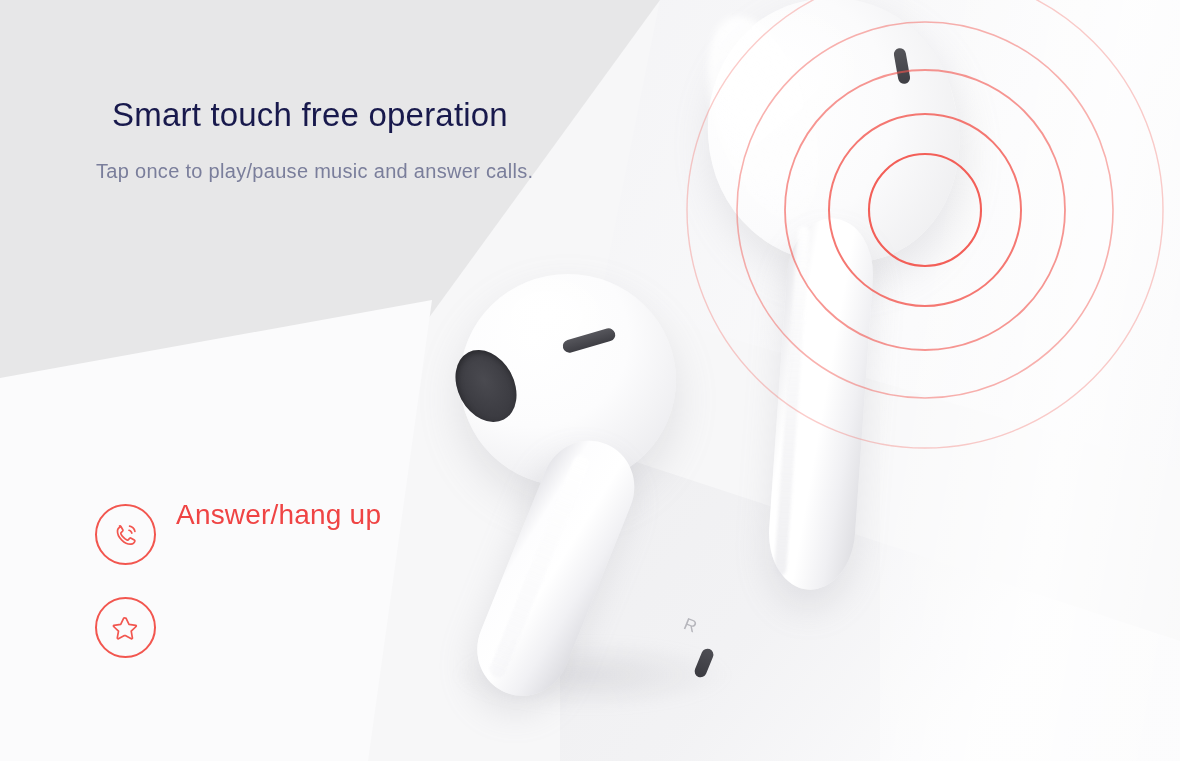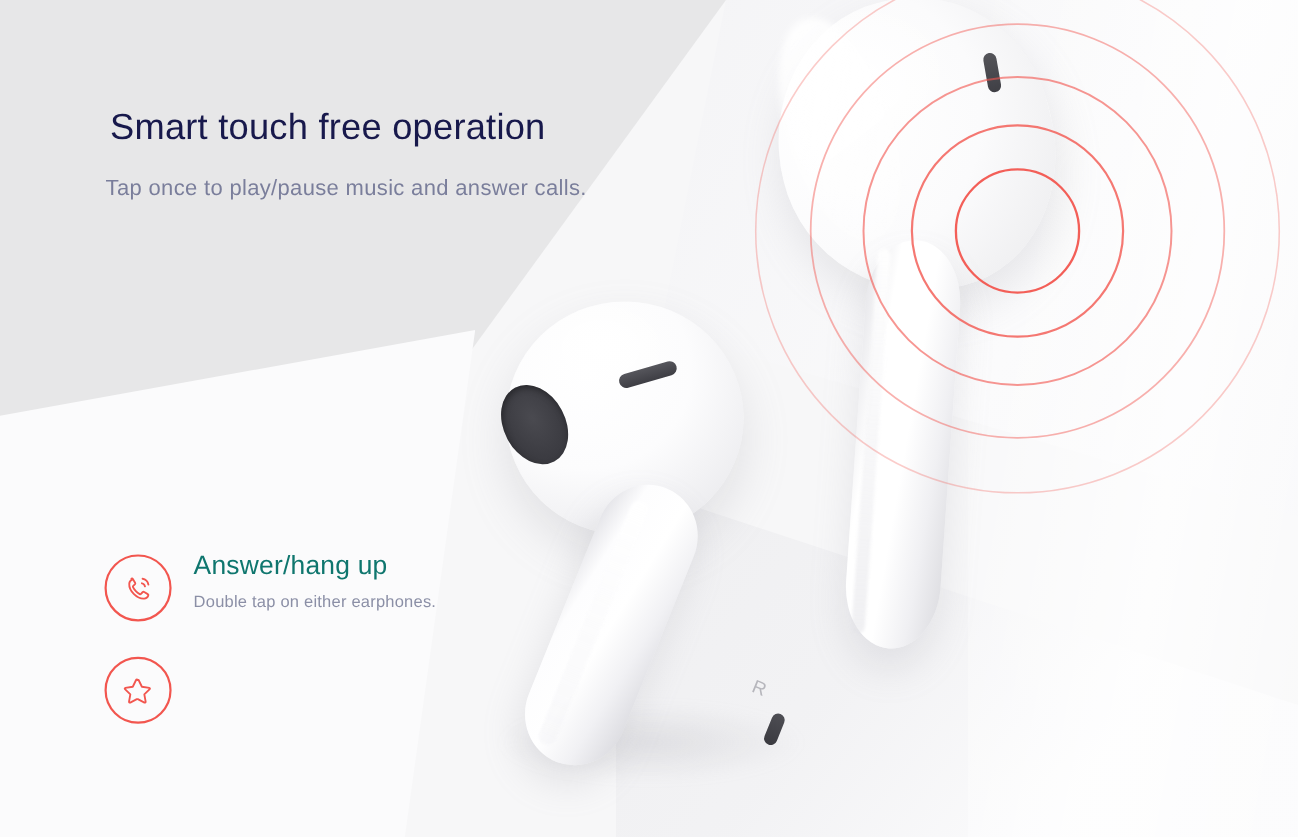--- a/index.html
+++ b/index.html
@@ -210,21 +210,21 @@
     left: 452px; top: 640px;
     width: 280px; height: 70px;
     border-radius: 50%;
     background: radial-gradient(ellipse at 50% 50%, rgba(160,160,168,.22), rgba(160,160,168,0) 70%);
     filter: blur(6px);
   }
 
   
   .headline {
     position: absolute;
-    left: 100px; top: 93px;
+    left: 112px; top: 93px;
     font-size: 33px;
     line-height: 44px;
     color: #18194c;
     letter-spacing: .2px;
     white-space: nowrap;
   }
   .subhead {
     position: absolute;
     left: 96px; top: 157px;
     font-size: 20px;
@@ -254,23 +254,23 @@
     border: 2px solid #f2564f;
     display: flex;
     align-items: center;
     justify-content: center;
     margin-top: 4px;
   }
   .feature-text {
     margin-left: 20px;
   }
   .feature-title {
-    font-size: 24px;
+    font-size: 28px;
     line-height: 30px;
-    color: #0f766e;
+    color: #ef4444;
     letter-spacing: .2px;
     white-space: nowrap;
   }
   .feature-desc {
     margin-top: 8px;
     font-size: 15px;
     line-height: 20px;
     color: #8b8fa6;
     letter-spacing: .2px;
     white-space: nowrap;
@@ -332,21 +332,20 @@
                    l-1.4 1.5 c-0.3 0.3 -0.8 0.4 -1.2 0.2 c-1.3 -0.7 -2.5 -1.6 -3.5 -2.7
                    c-1.1 -1.1 -2.0 -2.3 -2.6 -3.6 c-0.2 -0.4 -0.1 -0.9 0.2 -1.2
                    l1.5 -1.4 c0.4 -0.4 0.5 -1.0 0.2 -1.5 l-1.9 -3.2
                    c-0.3 -0.5 -0.9 -0.7 -1.4 -0.5 z"></path>
           <path d="M20.6 8.1 c1.3 0.2 2.5 0.8 3.5 1.8 c1.0 1.0 1.6 2.2 1.8 3.5"></path>
           <path d="M20.0 12.3 c0.7 0.2 1.3 0.5 1.8 1.0 c0.5 0.5 0.8 1.1 1.0 1.8"></path>
         </svg>
       </div>
       <div class="feature-text">
         <div class="feature-title">Answer/hang up</div>
-        <div class="feature-desc">Double tap on either earphones.</div>
       </div>
     </div>
 
     <div class="feature-row">
       <div class="feature-icon">
         <svg width="34" height="34" viewBox="0 0 34 34" xmlns="http://www.w3.org/2000/svg" fill="none" stroke="#f2564f" stroke-width="1.7" stroke-linecap="round" stroke-linejoin="round">
           <path d="M17 7.2 l3.0 6.1 l6.7 1.0 c0.6 0.1 0.8 0.8 0.4 1.2 l-4.9 4.7
                    l1.2 6.7 c0.1 0.6 -0.5 1.1 -1.1 0.8 l-6.0 -3.1
                    c-0.3 -0.1 -0.6 -0.1 -0.9 0 l-6.0 3.1 c-0.6 0.3 -1.2 -0.2 -1.1 -0.8
                    l1.2 -6.7 l-4.9 -4.7 c-0.4 -0.4 -0.2 -1.1 0.4 -1.2

